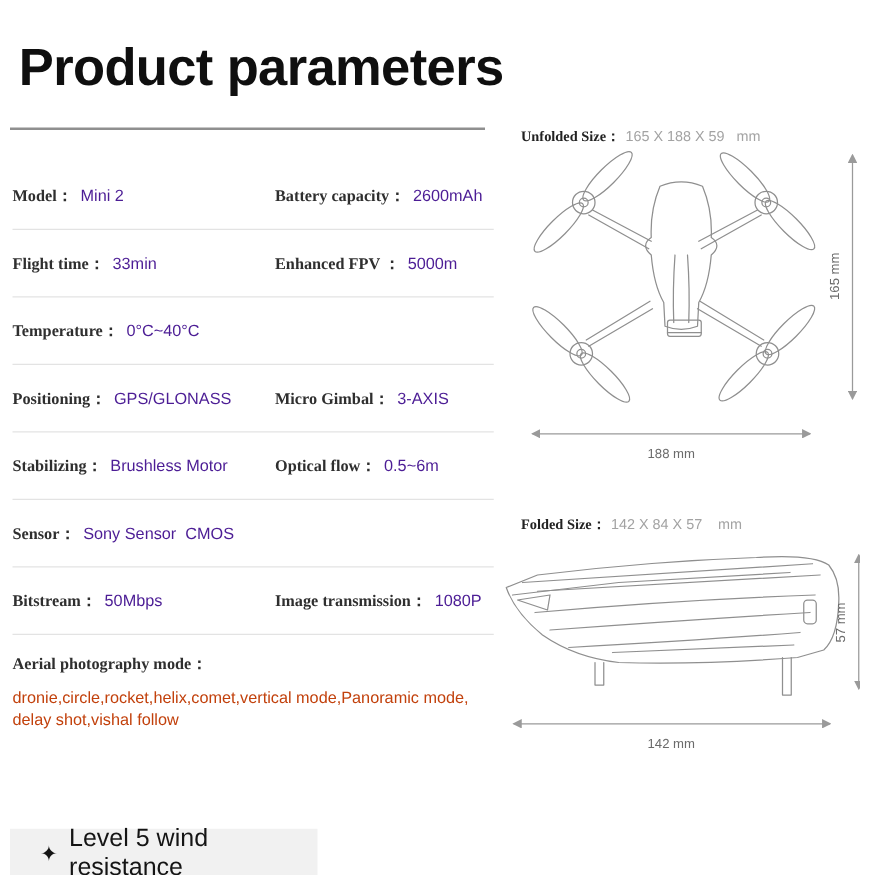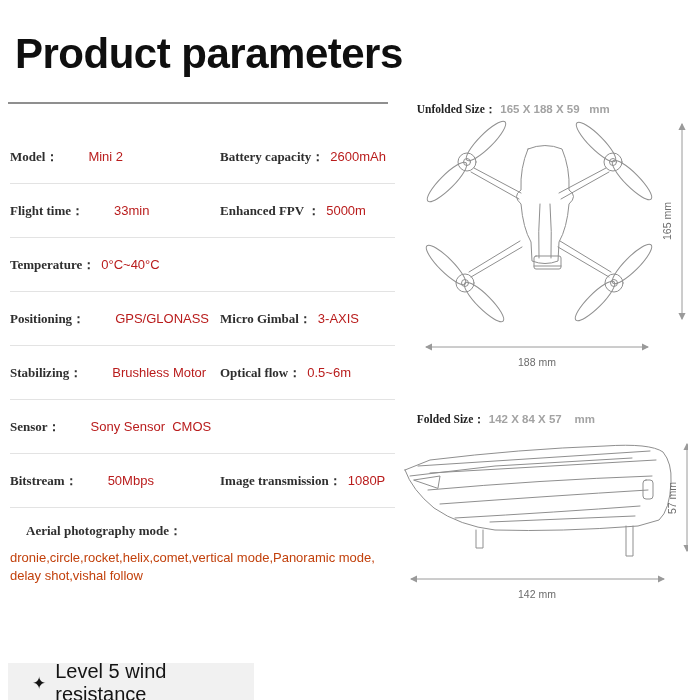--- a/index.html
+++ b/index.html
@@ -6,31 +6,31 @@
   .page{position:relative;width:688px;height:700px;background:#fff;overflow:hidden;
         font-family:"Liberation Sans","DejaVu Sans",sans-serif;}
   
   .page-title{position:absolute;left:15px;top:33px;margin:0;font-size:42px;font-weight:800;
               color:#0f0f0f;letter-spacing:-0.5px;line-height:1;}
   .title-rule{position:absolute;left:8px;top:102px;width:380px;height:2px;background:#8f8f8f;}
   
   .spec-table{position:absolute;left:10px;top:130px;width:385px;font-size:13px;}
   .spec-row{display:flex;height:53px;align-items:center;border-bottom:1px solid #e3e3e3;}
   .cell{display:flex;align-items:center;}
-  .cell.left{width:210px;flex:none;gap:24px;}
+  .cell.left{width:210px;flex:none;}
   .cell.right{flex:1;text-align:center;}
   .lbl{font-weight:700;color:#2f2f2f;font-family:Liberation Serif, serif;}
-  .val{color:#b91c1c;margin-left:6px;white-space:pre;}
+  .val{color:#4c1d95;margin-left:6px;white-space:pre;}
   .aerial-block{padding-top:14px;}
-  .aerial-block .lbl{display:block;margin-left:16px;}
+  .aerial-block .lbl{display:block;}
   .desc{color:#c2410c;margin-top:9px;line-height:1.35;white-space:pre-line;}
   
   .size-cap{position:absolute;left:404px;font-size:11.5px;white-space:pre;}
   .size-cap .lbl{font-weight:700;color:#222;}
-  .size-cap .val{color:#a3a3a3;margin-left:4px;font-weight:bold;}
+  .size-cap .val{color:#a3a3a3;margin-left:4px;}
   .cap-unfolded{top:90px;}
   .cap-folded{top:400px;}
   
   .diagram{position:absolute;}
   .top-view{left:400px;top:108px;width:300px;height:275px;}
   .side-view{left:400px;top:418px;width:300px;height:195px;}
   .sketch{stroke:#8f8f8f;fill:none;stroke-width:1;stroke-linejoin:round;stroke-linecap:round;}
   .dimline{stroke:#9a9a9a;fill:none;stroke-width:1;}
   .dimtext{fill:#6b6b6b;stroke:none;font-size:10.5px;font-family:"Liberation Sans","DejaVu Sans",sans-serif;}
   

